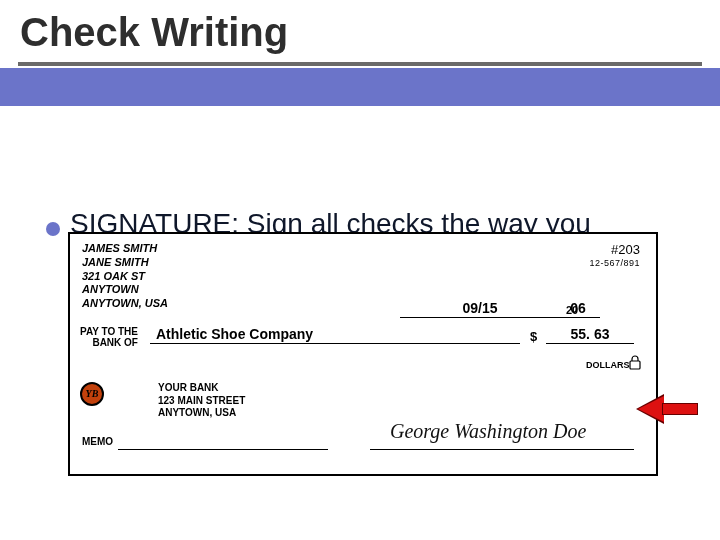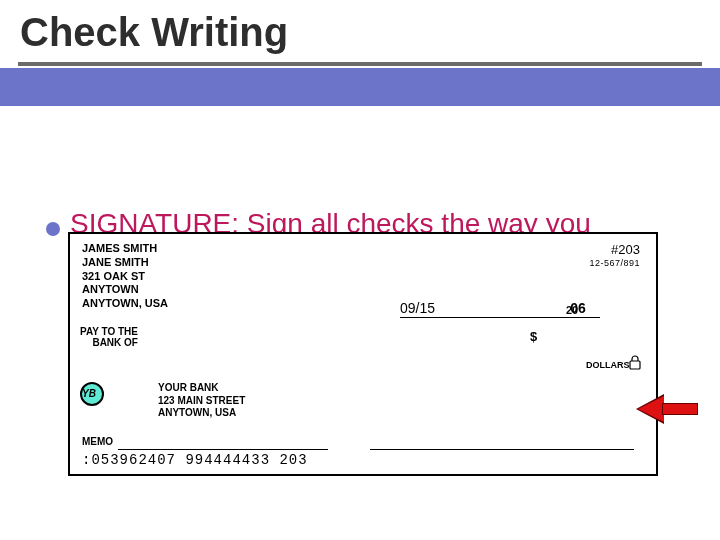--- a/index.html
+++ b/index.html
@@ -38,59 +38,61 @@
     position: absolute;
     left: 46px; top: 222px;
     width: 14px; height: 14px;
     border-radius: 50%;
     background: #6b74c9;
   }
   .bullet-text {
     position: absolute;
     left: 70px; top: 208px;
     font-size: 28px;
-    color: #be185d;
+    color: #0f172a;
     white-space: nowrap;
   }
   .check {
     position: absolute;
     left: 68px; top: 232px;
     width: 590px;
     height: 244px;
     background: #fff;
     border: 2px solid #000;
     font-size: 12px;
   }
   .acct-holder {
     position: absolute;
     left: 12px; top: 8px;
     font-family: Arial, sans-serif;
     font-weight: bold;
     font-size: 11px;
     line-height: 1.25;
     color: #000;
+    font-style: italic;
   }
   .check-num {
     position: absolute;
     right: 16px; top: 8px;
     font-size: 13px;
   }
   .routing-small {
     position: absolute;
     right: 16px; top: 24px;
     font-size: 9px;
     letter-spacing: 0.5px;
   }
   .date-line {
     position: absolute;
     left: 330px; top: 66px;
     width: 160px;
     border-bottom: 1.5px solid #000;
     height: 18px;
-    font-weight: normal;
+    text-align: center;
+    font-weight: bold;
     font-size: 14px;
   }
   .twenty {
     position: absolute;
     left: 496px; top: 70px;
     font-size: 11px;
     font-weight: bold;
   }
   .year-line {
     position: absolute;
@@ -165,26 +167,27 @@
     font-weight: bold;
     line-height: 1.25;
     margin-left: 48px;
   }
   .bank-logo {
     position: absolute;
     left: 10px; top: 148px;
     width: 24px; height: 24px;
     border: 2px solid #000;
     border-radius: 50%;
-    background: #5eead4;
-    text-align: left;
+    background: #c2410c;
+    text-align: center;
     line-height: 20px;
     font-size: 10px;
     font-weight: bold;
     font-style: italic;
+    font-family: Liberation Serif, serif;
   }
   .memo-label {
     position: absolute;
     left: 12px; top: 202px;
     font-size: 10px;
     font-weight: bold;
   }
   .memo-line {
     position: absolute;
     left: 48px; top: 202px;
@@ -268,21 +271,23 @@
   <div class="routing-small">12-567/891</div>
 
   <div class="date-line">09/15</div>
   <div class="twenty">20</div>
   <div class="year-line">06</div>
 
   <div class="payto-label">
     <div>PAY TO THE</div>
     <div>BANK OF</div>
   </div>
+  <div class="payee-line">Athletic Shoe Company</div>
   <div class="dollar-sign">$</div>
+  <div class="amount-line">55. 63</div>
 
   <div class="dollars-label">DOLLARS</div>
 
   <span class="lock-icon">
     <svg viewBox="0 0 14 16" width="14" height="16">
       <rect x="2" y="7" width="10" height="8" rx="1" fill="none" stroke="#000" stroke-width="1.2"></rect>
       <path d="M4 7 V5 a3 3 0 0 1 6 0 V7" fill="none" stroke="#000" stroke-width="1.2"></path>
     </svg>
   </span>
 
@@ -290,22 +295,22 @@
   <div class="bank-block">
     <div>YOUR BANK</div>
     <div>123 MAIN STREET</div>
     <div>ANYTOWN, USA</div>
   </div>
 
   <div class="memo-label">MEMO</div>
   <div class="memo-line"></div>
 
   <div class="sig-line"></div>
-
-  <div class="micr">:053962407  994444433  203</div>
+  <div class="signature">George Washington Doe</div>
+
 
   <div class="arrow">
     <div class="arrow-head-border"></div>
     <div class="arrow-head"></div>
     <div class="arrow-body"></div>
   </div>
 
 </div>
 
 </body></html>

